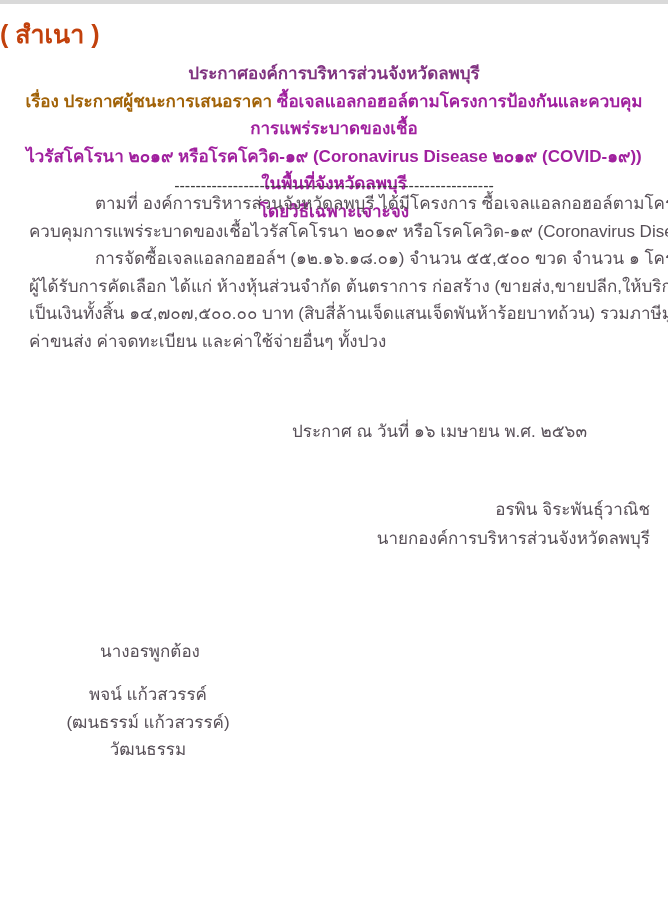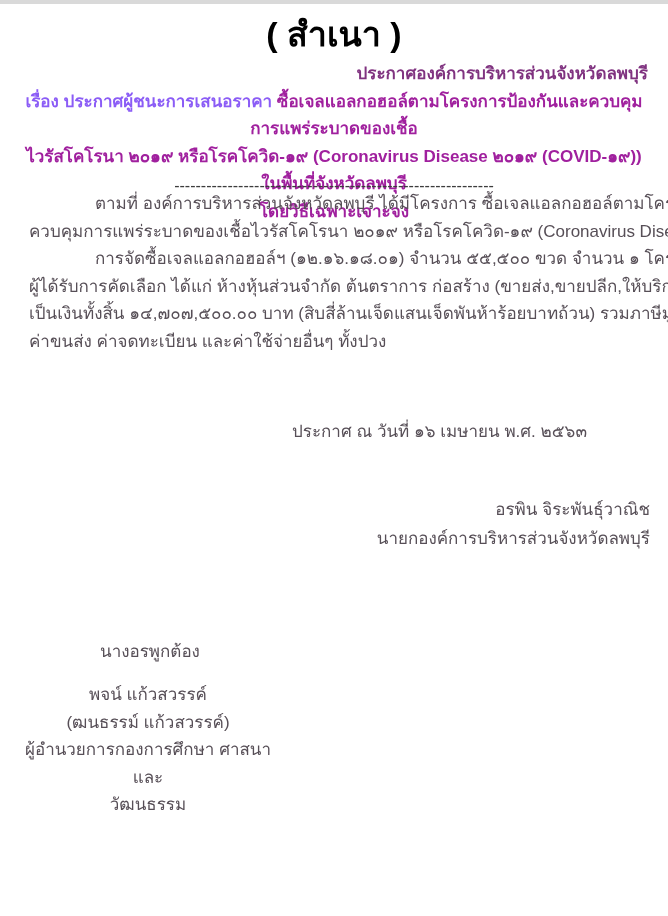--- a/index.html
+++ b/index.html
@@ -21,38 +21,37 @@
   .top-strip {
     position: absolute;
     top: 0; left: 0; right: 0;
     height: 4px;
     background: #d9d9d9;
   }
   .copy-label {
     position: absolute;
     top: 12px;
     left: 0; right: 0;
-    text-align: center;
-    font-size: 34px;
+    font-size: 25px;
     line-height: 44px;
     font-weight: bold;
-    color: #000000;
+    color: #c2410c;
   }
   .header-block {
     position: absolute;
     top: 60px;
     left: 20px;
     right: 20px;
     text-align: center;
     font-weight: bold;
     line-height: 27.5px;
   }
-  .org-title { color: #803380; text-align: right; }
+  .org-title { color: #803380; }
   .subject-line { color: #a0209e; }
-  .subject-prefix { color: #8b5cf6; }
+  .subject-prefix { color: #a16207; }
   .separator-line {
     position: absolute;
     top: 172px;
     left: 0; right: 0;
     text-align: center;
     color: #3c3c3c;
     font-size: 16px;
     letter-spacing: 0px;
     font-weight: normal;
   }
@@ -142,18 +141,17 @@
   <div class="signer-block">
     <div>อรพิน จิระพันธุ์วาณิช</div>
     <div>นายกองค์การบริหารส่วนจังหวัดลพบุรี</div>
   </div>
 
   <div class="certify-label">นางอรพูกต้อง</div>
 
   <div class="certify-block">
     <div>พจน์ แก้วสวรรค์</div>
     <div>(ฒนธรรม์ แก้วสวรรค์)</div>
-    <div>ผู้อำนวยการกองการศึกษา ศาสนาและ</div>
     <div>วัฒนธรรม</div>
   </div>
 
 
 </div>
 
 </body></html>

